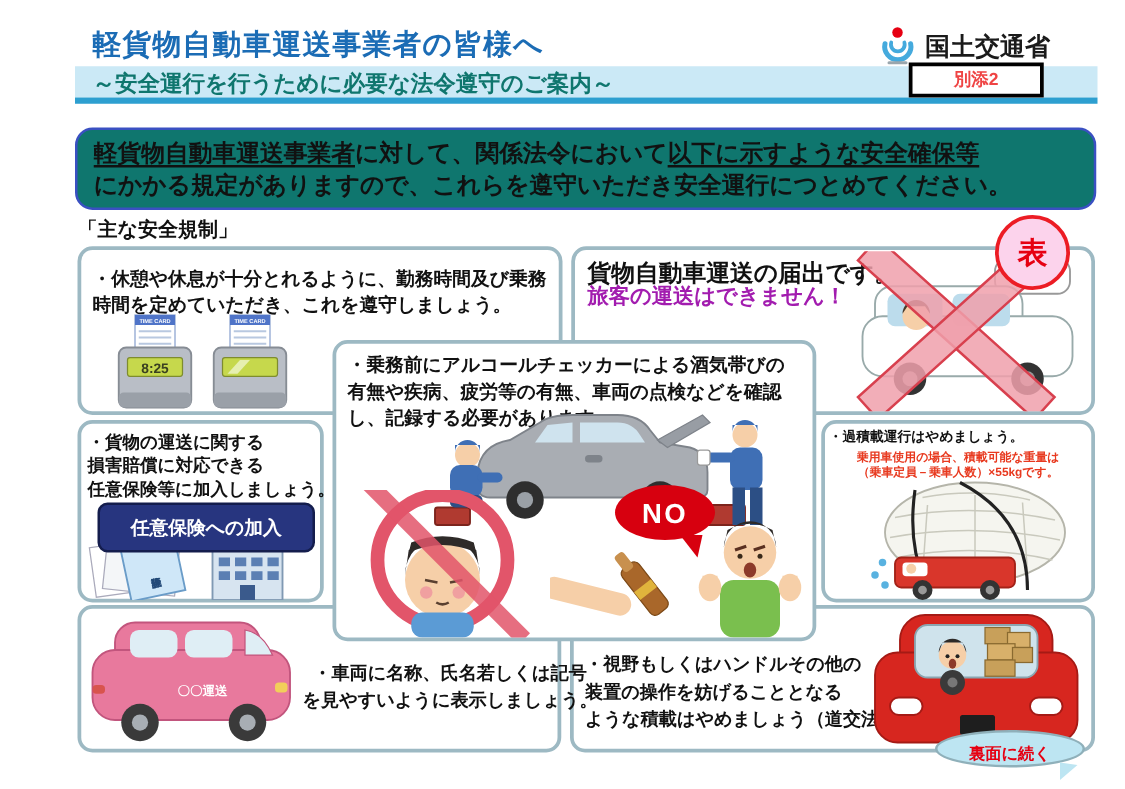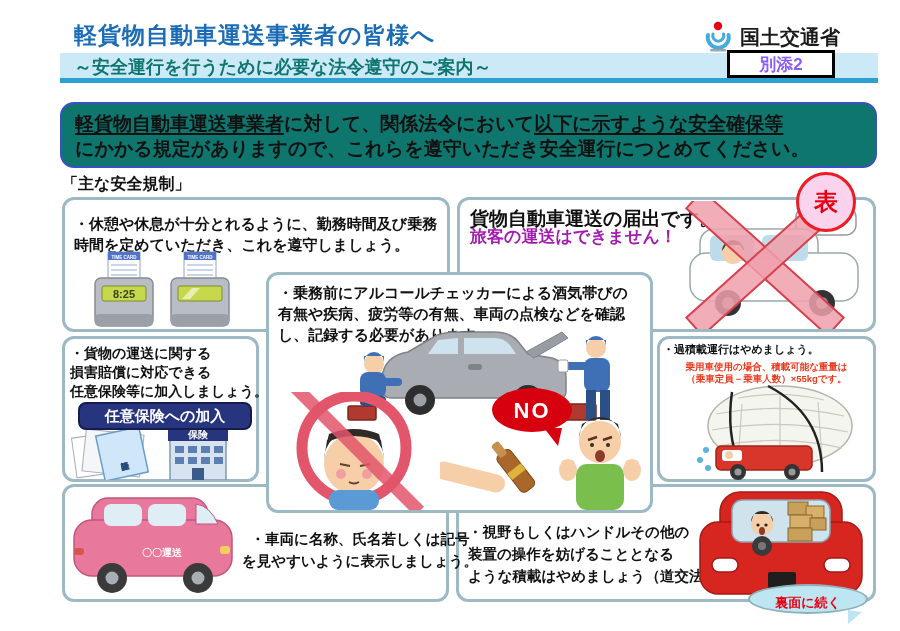--- a/index.html
+++ b/index.html
@@ -26,21 +26,21 @@
   <svg class="abs" style="left:702px;top:19px;" width="32" height="34" viewBox="0 0 32 34">
     <path d="M 6 16 A 10.5 10.5 0 1 0 26.5 16" fill="none" stroke="#45aadd" stroke-width="4" stroke-linecap="round"></path>
     <path d="M 11 15 A 5.5 5.5 0 1 0 21.5 15" fill="none" stroke="#45aadd" stroke-width="3" stroke-linecap="round"></path>
     <circle cx="16" cy="7" r="4.2" fill="#e60012"></circle>
     <rect x="8" y="30" width="16" height="2.4" rx="1.2" fill="#9aa6ad"></rect>
   </svg>
   <div class="abs btxt" style="left:740px;top:24px;font-size:20px;color:#1a1a1a;font-weight:600;">国土交通省</div>
 
   <div class="abs" style="left:727px;top:50px;width:108px;height:28px;background:#ffffff;border:3px solid #000;
               display:flex;align-items:center;justify-content:center;z-index:3;">
-    <span class="btxt" style="font-size:17px;color:#8b5cf6;">別添2</span>
+    <span class="btxt" style="font-size:14px;color:#ef4444;">別添2</span>
   </div>
 
   <div class="abs" style="left:60px;top:102px;width:817px;height:66px;background:#0f766e;border:2px solid #3a50c2;
               border-radius:14px;padding:7px 13px;font-size:19px;line-height:25px;font-weight:bold;color:#111;">
     <div>
       <span class="u">軽貨物自動車運送事業者</span><span>に対して、関係法令において</span><span class="u">以下に示すような安全確保等</span>
     </div>
     <div>にかかる規定がありますので、これらを遵守いただき安全運行につとめてください。</div>
   </div>
 
@@ -103,21 +103,21 @@
       <rect x="-8" y="50" width="190" height="24" fill="#f0a0ac" fill-opacity="0.85" stroke="#d8404e" stroke-width="2" transform="rotate(-42 87 62)"></rect>
     </g>
   </svg>
 
   <div class="panel" style="left:62px;top:336px;width:197px;height:146px;z-index:1;"></div>
   <div class="abs btxt" style="left:70px;top:344px;font-size:14px;line-height:19px;z-index:2;">
     <div>・貨物の運送に関する</div>
     <div>損害賠償に対応できる</div>
     <div>任意保険等に加入しましょう。</div>
   </div>
-  <div class="abs" style="left:78px;top:402px;width:174px;height:28px;background:#27357f;border:2px solid #141d4d;border-radius:8px;
+  <div class="abs" style="left:78px;top:402px;width:174px;height:40px;background:#27357f;border:2px solid #141d4d;border-radius:8px;
               display:flex;align-items:center;justify-content:center;z-index:3;">
     <span style="color:#fff;font-weight:bold;font-size:15px;">任意保険への加入</span>
   </div>
   <svg class="abs" style="left:70px;top:426px;z-index:2;" width="182" height="54" viewBox="0 0 182 54">
     <rect x="4" y="8" width="58" height="40" fill="#ffffff" stroke="#aab" stroke-width="1" transform="rotate(-8 33 28)"></rect>
     <rect x="14" y="6" width="58" height="42" fill="#f4f6f8" stroke="#aab" stroke-width="1" transform="rotate(6 43 27)"></rect>
     <g transform="rotate(-12 52 28)">
       <rect x="30" y="5" width="44" height="46" fill="#cfe7f8" stroke="#6a9cc8" stroke-width="1.5"></rect>
       <text x="52" y="30" font-size="8" fill="#234a78" text-anchor="middle" font-weight="bold" style="writing-mode:vertical-rl;">保険証券</text>
     </g>

